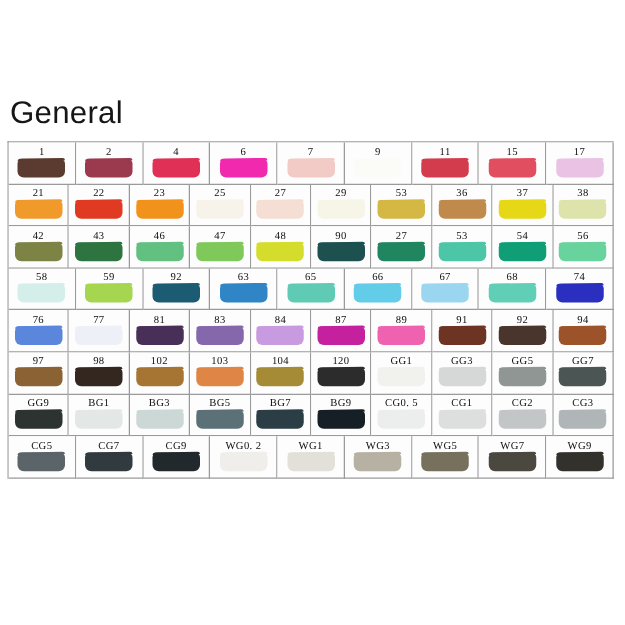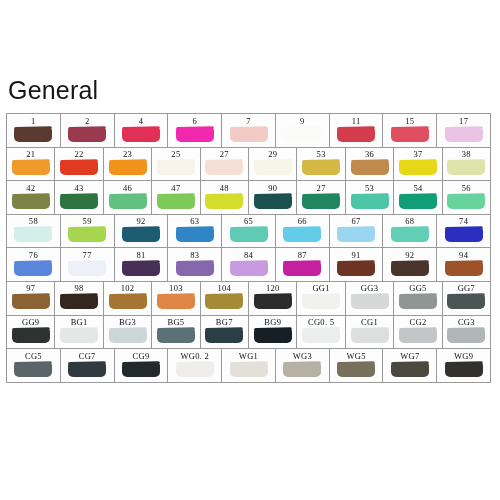--- a/index.html
+++ b/index.html
@@ -362,20 +362,26 @@
             <div class="swatch" style="background: rgb(200, 154, 224);"></div>
           </div>
         </div>
         <div class="cell">
           <div class="cell-label">87</div>
           <div class="swatch-wrap">
             <div class="swatch" style="background: rgb(197, 33, 159);"></div>
           </div>
         </div>
         <div class="cell">
+          <div class="cell-label">89</div>
+          <div class="swatch-wrap">
+            <div class="swatch" style="background: rgb(239, 98, 175);"></div>
+          </div>
+        </div>
+        <div class="cell">
           <div class="cell-label">91</div>
           <div class="swatch-wrap">
             <div class="swatch" style="background: rgb(110, 52, 35);"></div>
           </div>
         </div>
         <div class="cell">
           <div class="cell-label">92</div>
           <div class="swatch-wrap">
             <div class="swatch" style="background: rgb(74, 53, 44);"></div>
           </div>

